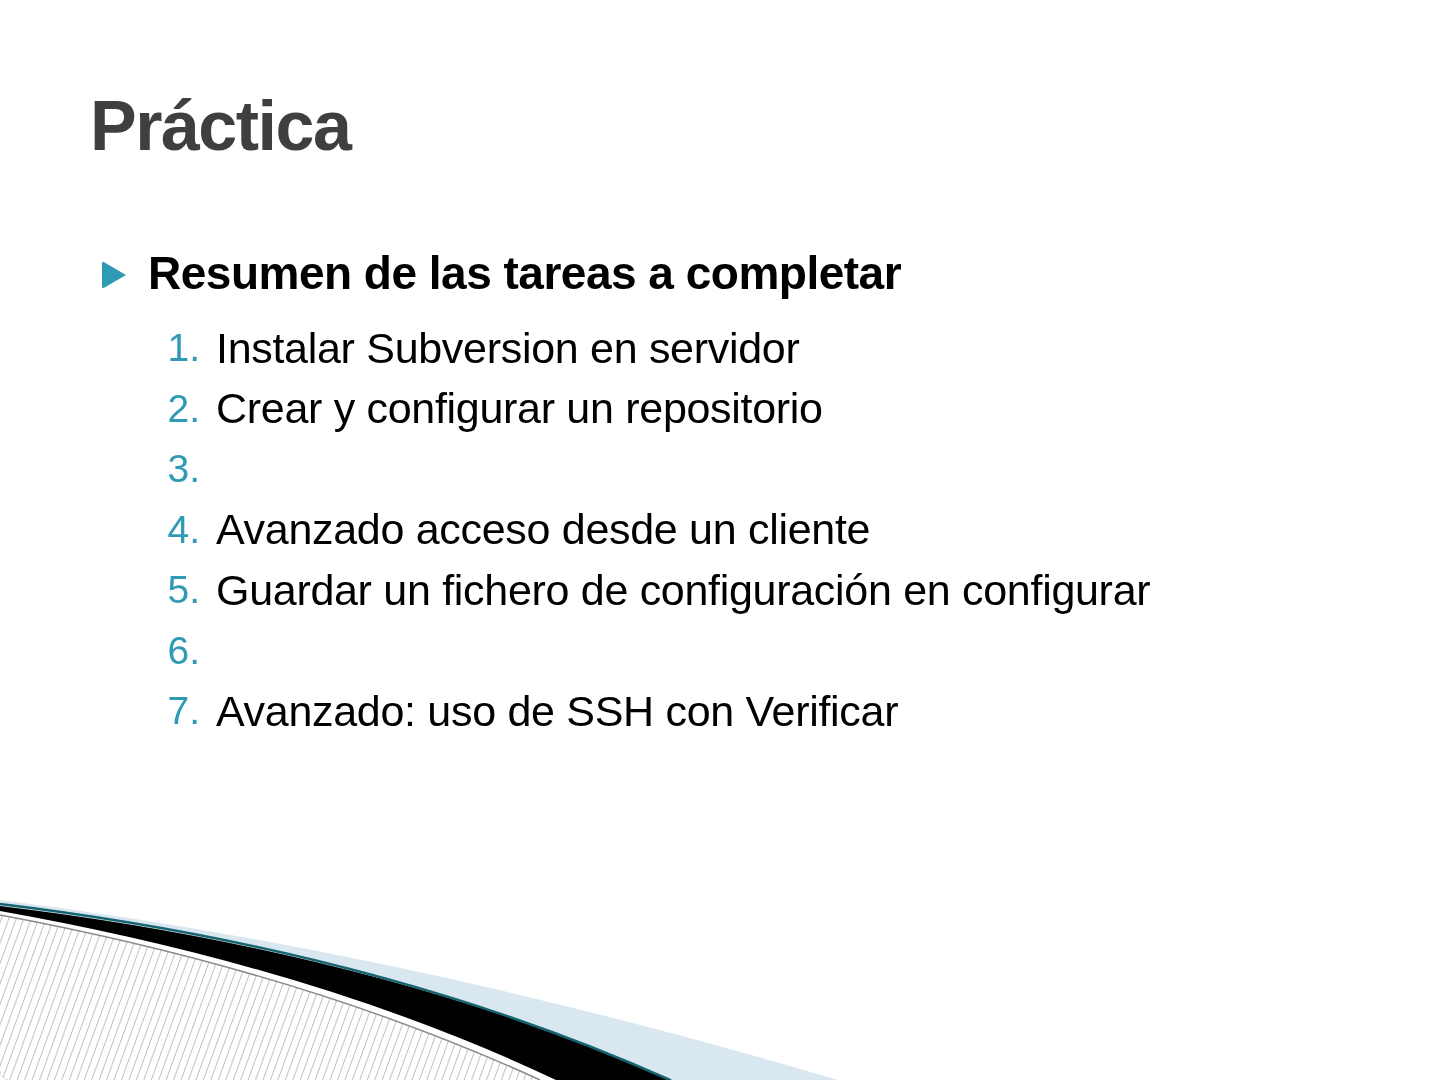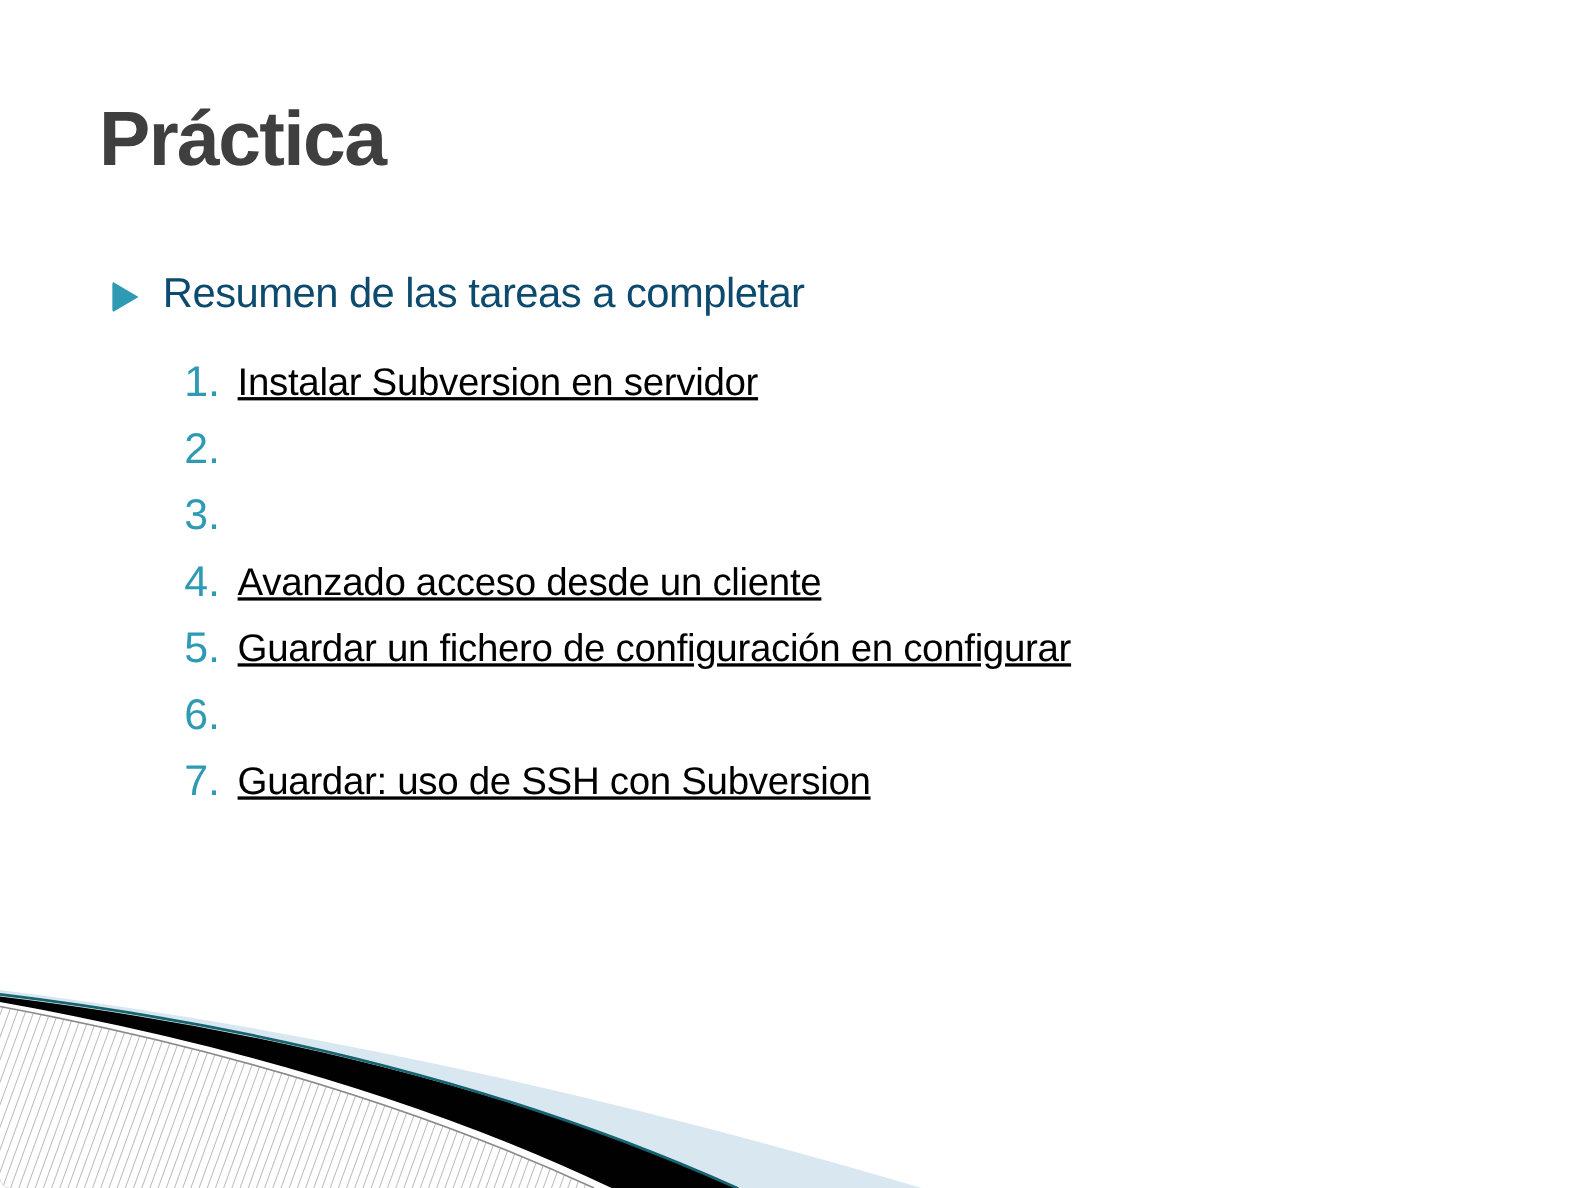--- a/index.html
+++ b/index.html
@@ -36,48 +36,48 @@
   }
   .bullet-arrow {
     width: 0; height: 0;
     border-left: 24px solid var(--accent, #2E9AB4);
     border-top: 14px solid transparent;
     border-bottom: 14px solid transparent;
     border-radius: 3px;
     margin-top: 4px;
   }
   .bullet-text {
-    font-size: 38px;
-    color: #0c4a6e;
+    font-size: 46px;
+    color: #000000;
     letter-spacing: -0.5px;
+    font-weight: bold;
   }
   .task-list {
     position: absolute;
     left: 148px;
     top: 318px;
     list-style: none;
   }
   .task-list li {
     height: 60.5px;
     display: grid;
     grid-template-columns: 52px 1fr;
     column-gap: 16px;
     align-items: center;
   }
   .task-num {
     font-size: 39px;
     color: var(--accent, #2E9AB4);
     text-align: right;
   }
   .task-text {
-    font-size: 35px;
+    font-size: 43px;
     color: #000000;
     letter-spacing: -0.3px;
     white-space: nowrap;
-    text-decoration: underline;
   }
   .corner-decoration {
     position: absolute;
     left: 0; top: 0;
     width: 1440px; height: 1080px;
     pointer-events: none;
   }
 </style>
 </head>
 <body>
@@ -91,38 +91,39 @@
     <span class="bullet-text">Resumen de las tareas a completar</span>
   </div>
 
   <ol class="task-list">
     <li>
       <span class="task-num">1.</span>
       <span class="task-text">Instalar Subversion en servidor</span>
     </li>
     <li>
       <span class="task-num">2.</span>
+      <span class="task-text">Crear y configurar un repositorio</span>
     </li>
     <li>
       <span class="task-num">3.</span>
     </li>
     <li>
       <span class="task-num">4.</span>
       <span class="task-text">Avanzado acceso desde un cliente</span>
     </li>
     <li>
       <span class="task-num">5.</span>
       <span class="task-text">Guardar un fichero de configuración en configurar</span>
     </li>
     <li>
       <span class="task-num">6.</span>
     </li>
     <li>
       <span class="task-num">7.</span>
-      <span class="task-text">Guardar: uso de SSH con Subversion</span>
+      <span class="task-text">Avanzado: uso de SSH con Verificar</span>
     </li>
   </ol>
 
   <svg class="corner-decoration" viewBox="0 0 1440 1080" width="1440" height="1080">
     <defs>
       <pattern id="pinstripe" width="7" height="7" patternUnits="userSpaceOnUse" patternTransform="rotate(20)">
         <rect width="7" height="7" fill="#ffffff"></rect>
         <line x1="0" y1="-1" x2="0" y2="8" stroke="#8f8f8f" stroke-width="1.1"></line>
       </pattern>
     </defs>

